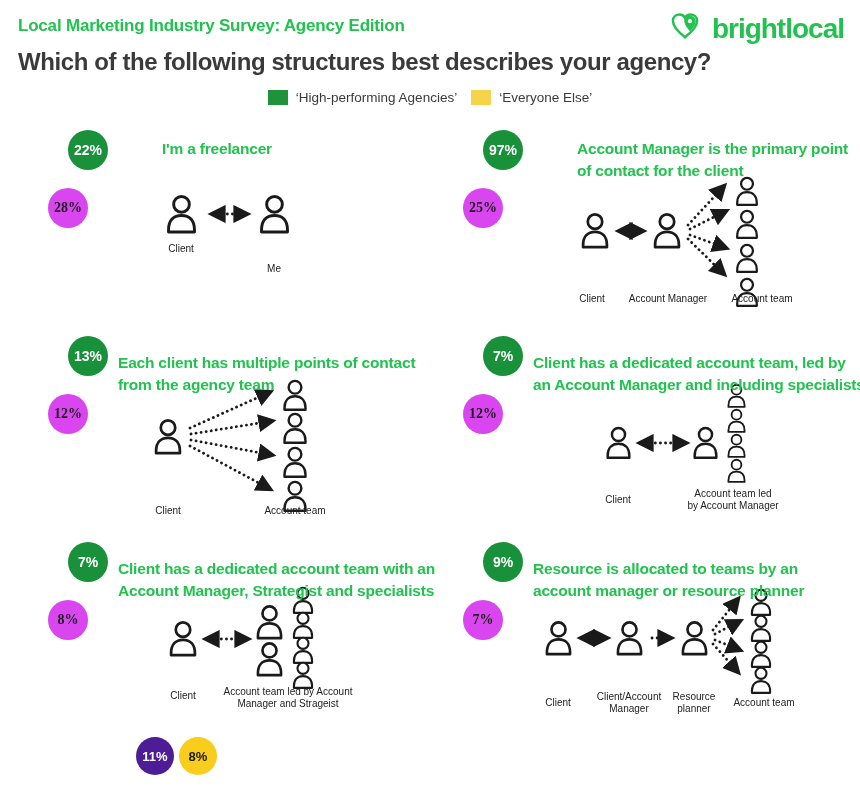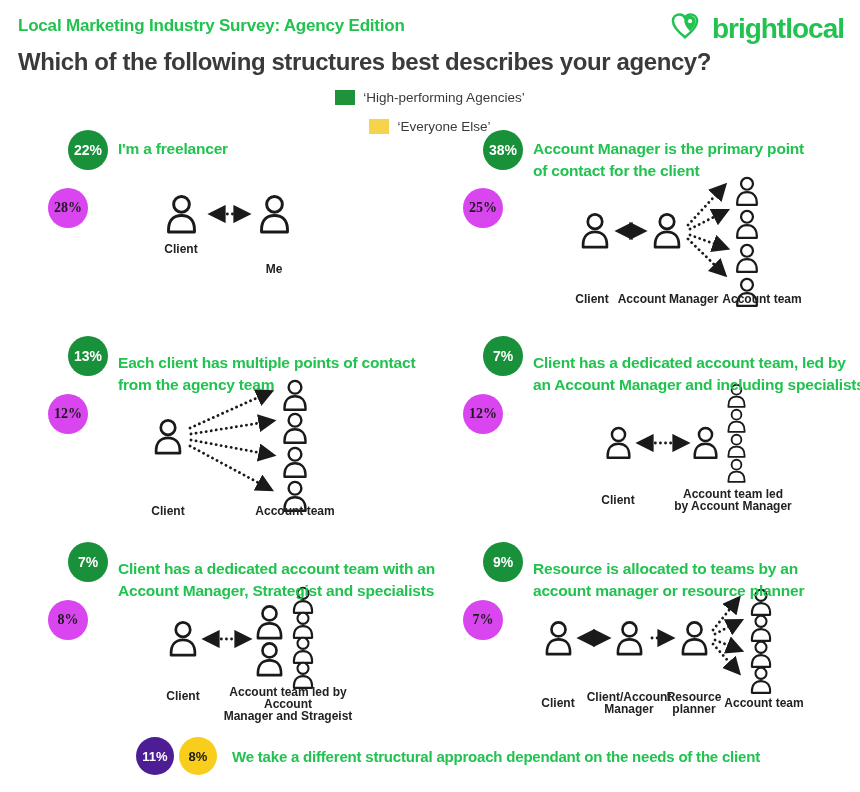--- a/index.html
+++ b/index.html
@@ -14,21 +14,21 @@
   }
   .logo{position:absolute;right:16px;top:12px;display:flex;align-items:flex-end;gap:12px;}
   .logo-text{font-size:28px;font-weight:800;color:#21c24f;letter-spacing:-1px;}
   .question{
     position:absolute;left:18px;top:48px;font-size:24px;font-weight:800;
     color:#3a3a3a;letter-spacing:-0.4px;
   }
   
   .legend{
     position:absolute;left:0;top:90px;width:100%;display:flex;
-    justify-content:center;align-items:center;gap:14px;flex-direction:column;
+    justify-content:center;align-items:center;gap:14px;
   }
   .legend-item{display:flex;align-items:center;gap:8px;}
   .swatch{width:20px;height:15px;display:inline-block;}
   .swatch-green{background:#1e9339;}
   .swatch-yellow{background:#f5d44b;}
   .legend-label{font-size:13.5px;color:#3a3a3a;}
   
   .panel{position:absolute;width:400px;height:206px;}
   #p1{left:40px;top:128px;} #p2{left:455px;top:128px;}
   #p3{left:40px;top:334px;} #p4{left:455px;top:334px;}
@@ -38,24 +38,24 @@
     display:flex;align-items:center;justify-content:center;
     font-size:14px;font-weight:800;
   }
   .pct-green{left:8px;top:2px;background:#18913a;color:#ffffff;margin-left:20px;}
   .pct-yellow{left:8px;top:60px;background:#d946ef;color:#1a1a1a;font-family:Liberation Serif, serif;}
   .panel-title{
     position:absolute;left:78px;top:18px;width:335px;
     font-size:15.5px;line-height:22px;font-weight:700;color:#21c24f;
     white-space:pre-line;letter-spacing:-0.2px;
   }
-  .row1 .panel-title{top:10px;}
+  .row1 .panel-title{top:10px;margin-left:44px;}
   .dlabel{
     position:absolute;transform:translateX(-50%);
-    font-size:12px;line-height:12px;font-weight:700;color:#222;
+    font-size:10px;line-height:12px;font-weight:400;color:#222;
     white-space:pre-line;text-align:center;
   }
   
   .footer-pct{
     position:absolute;width:38px;height:38px;border-radius:50%;top:737px;
     display:flex;align-items:center;justify-content:center;
     font-size:13px;font-weight:800;
   }
   .footer-green{left:136px;background:#4c1d95;color:#fff;}
   .footer-yellow{left:179px;background:#f8cd1c;color:#1a1a1a;}
@@ -176,21 +176,21 @@
 
   <div class="panel row1" id="p1">
     <div class="pct pct-green">22%</div>
     <div class="pct pct-yellow">28%</div>
     <div class="panel-title">I'm a freelancer</div>
     <span class="dlabel" style="left:141px;top:115px;">Client</span>
     <span class="dlabel" style="left:234px;top:115px;margin-top:20px;">Me</span>
   </div>
 
   <div class="panel row1" id="p2">
-    <div class="pct pct-green">38%</div>
+    <div class="pct pct-green">97%</div>
     <div class="pct pct-yellow">25%</div>
     <div class="panel-title">Account Manager is the primary point
 of contact for the client</div>
     <span class="dlabel" style="left:137px;top:165px;">Client</span>
     <span class="dlabel" style="left:213px;top:165px;">Account Manager</span>
     <span class="dlabel" style="left:307px;top:165px;">Account team</span>
   </div>
 
   <div class="panel" id="p3">
     <div class="pct pct-green">13%</div>
@@ -229,15 +229,14 @@
     <span class="dlabel" style="left:103px;top:157px;">Client</span>
     <span class="dlabel" style="left:174px;top:151px;">Client/Account
 Manager</span>
     <span class="dlabel" style="left:239px;top:151px;">Resource
 planner</span>
     <span class="dlabel" style="left:309px;top:157px;">Account team</span>
   </div>
 
   <div class="footer-pct footer-green">11%</div>
   <div class="footer-pct footer-yellow">8%</div>
-  <div class="footer-text">We take a different structural approach dependant on the needs of the client</div>
 
 </div>
 
 </body></html>

